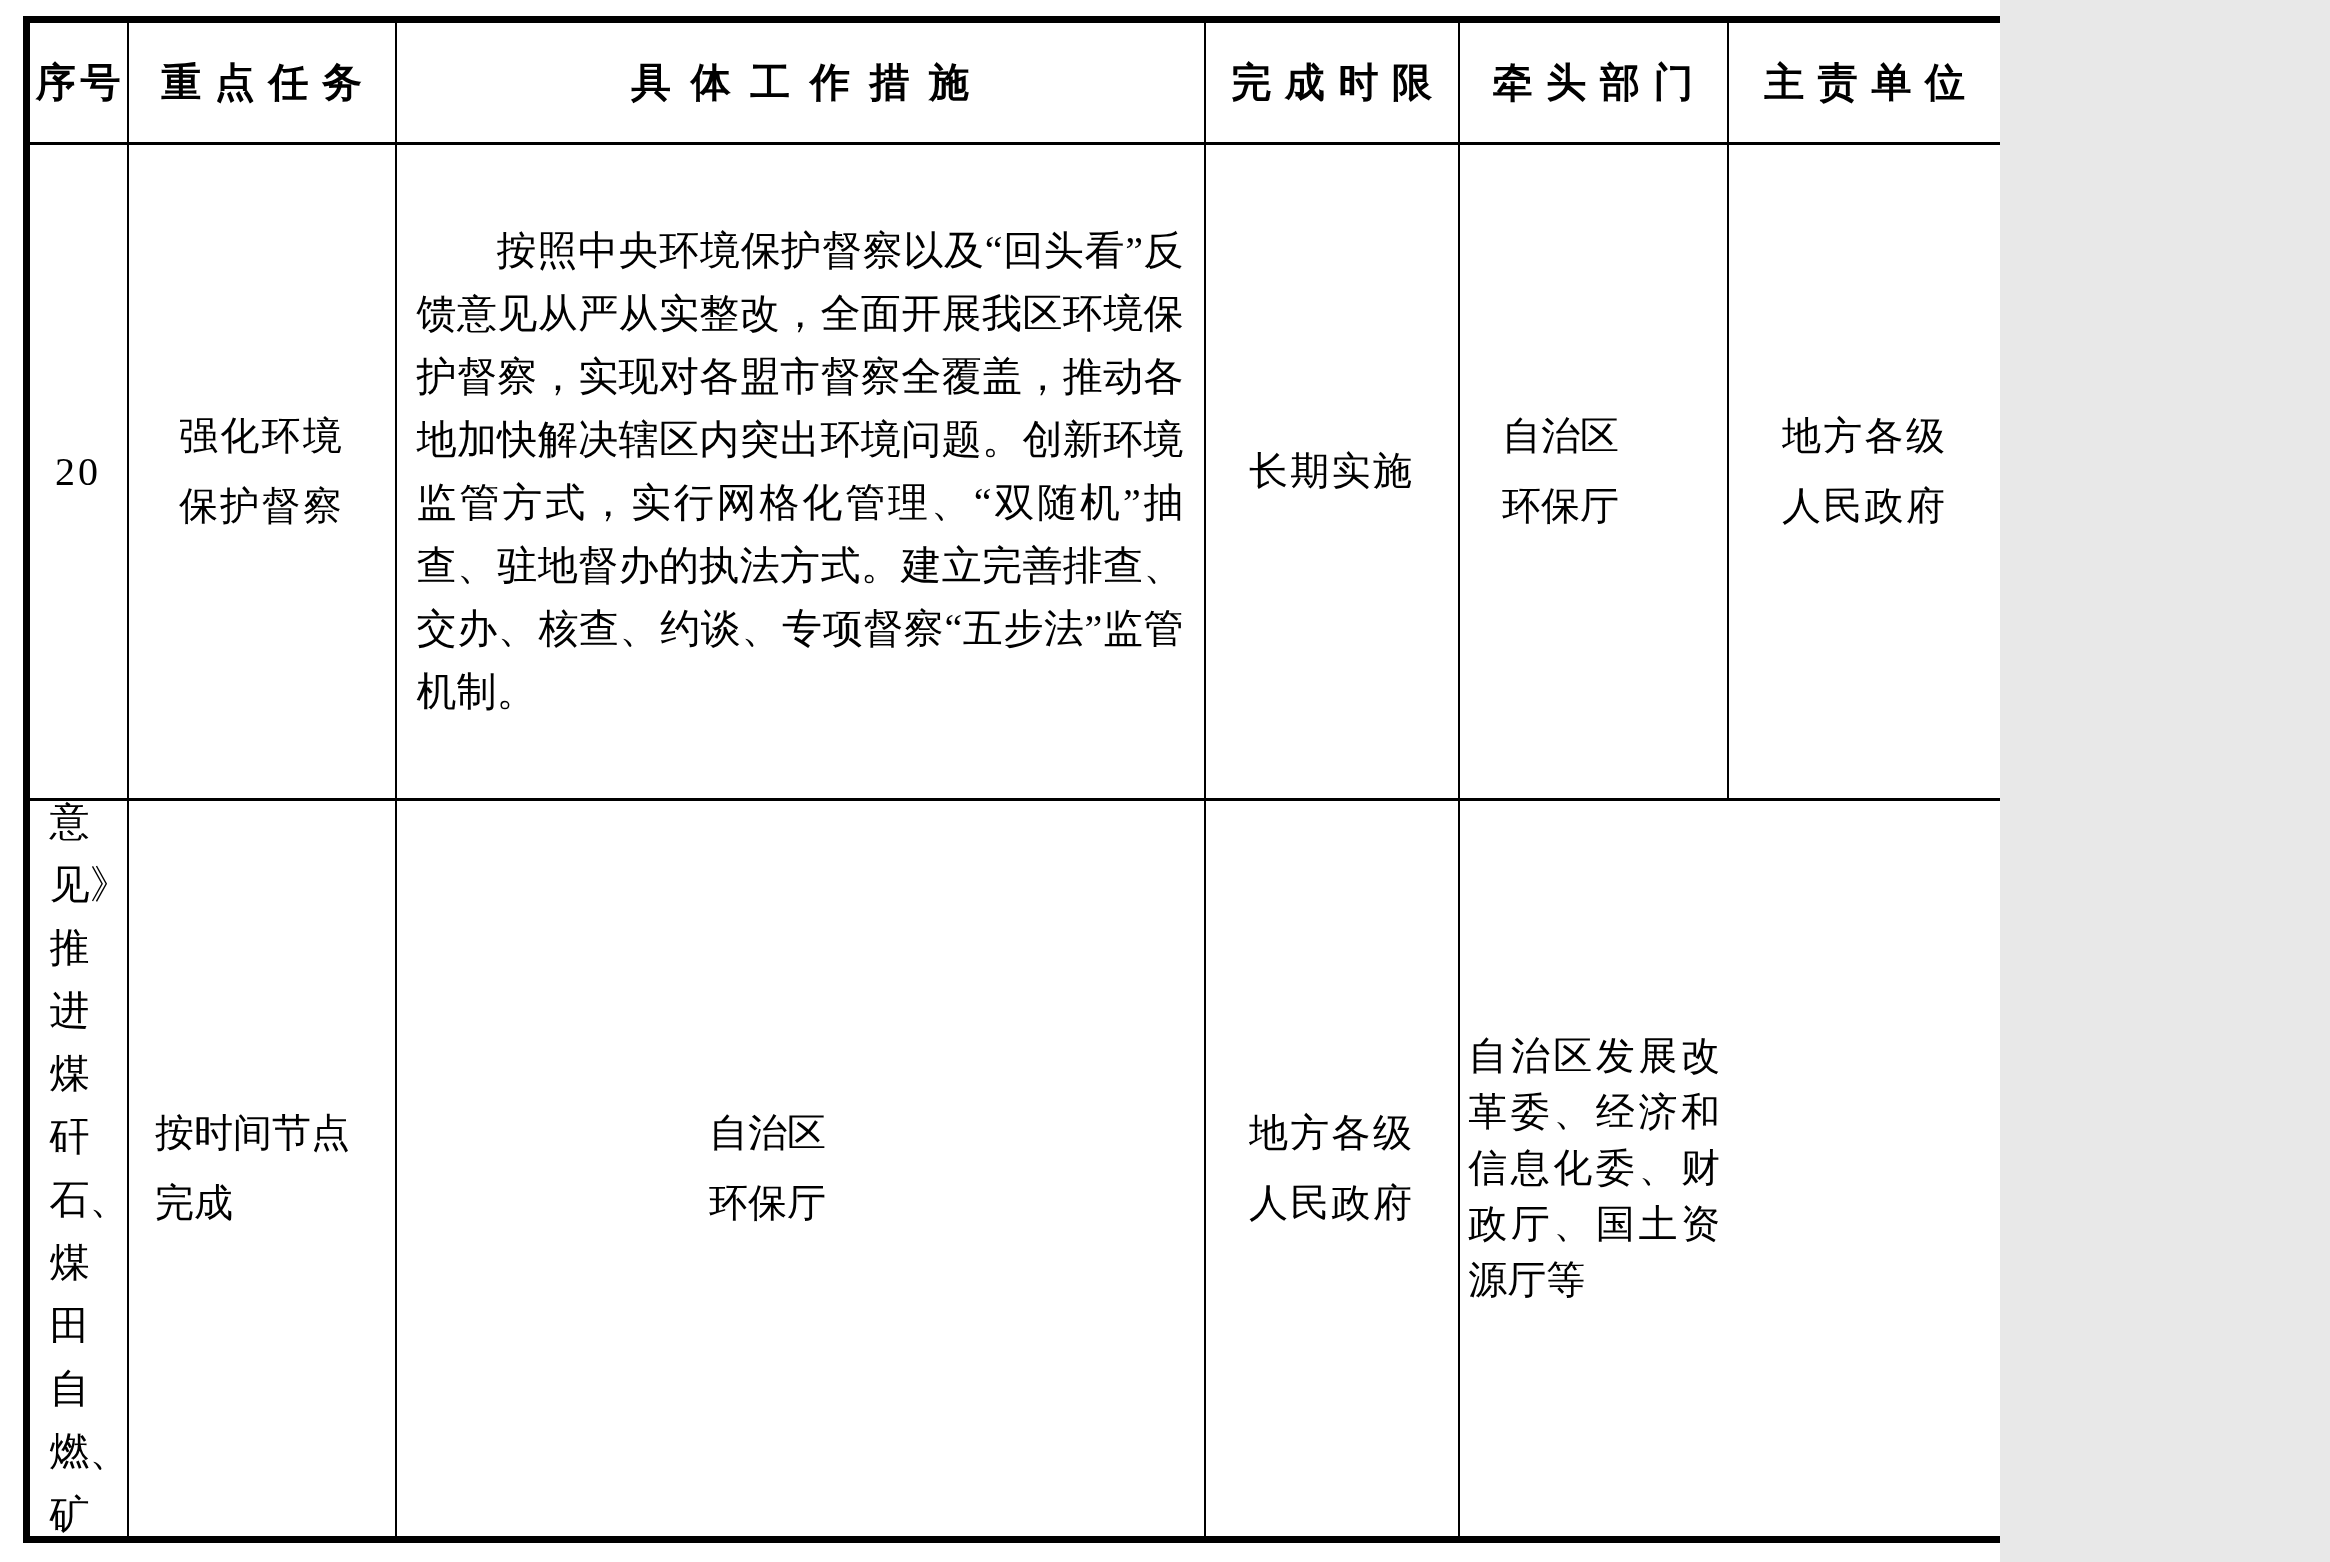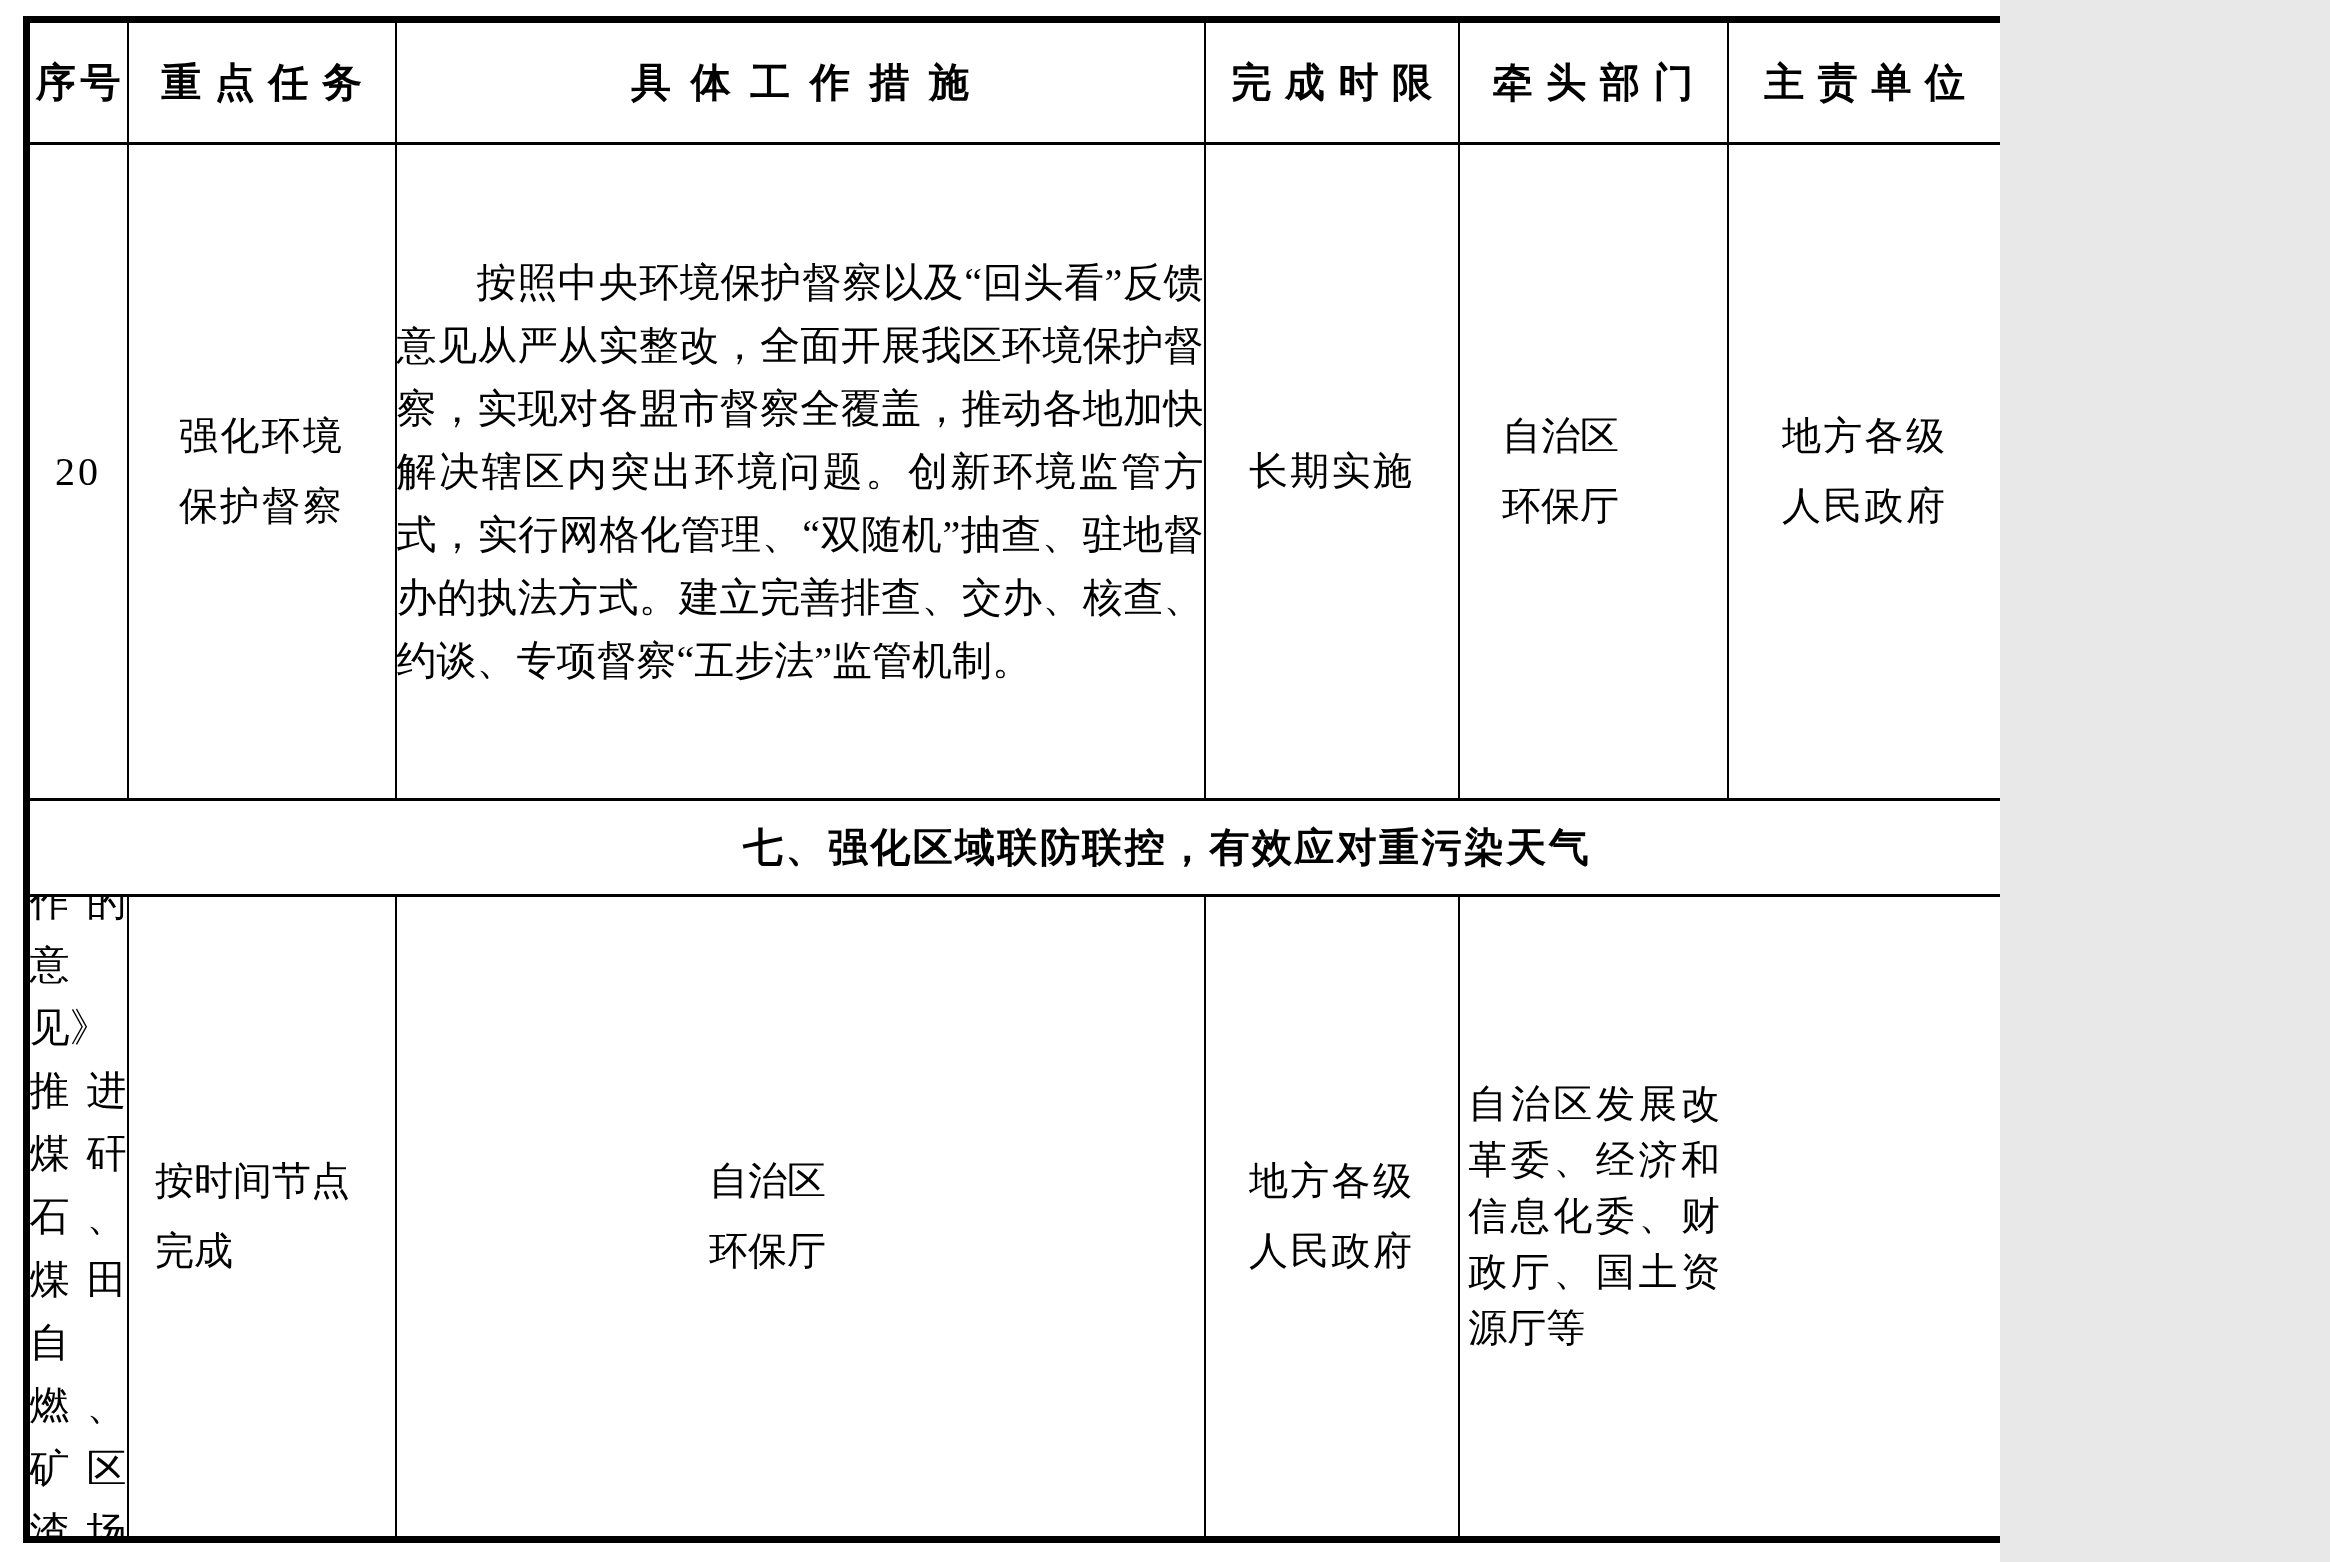--- a/index.html
+++ b/index.html
@@ -50,21 +50,21 @@
   .ls-md{letter-spacing:0.34em;margin-right:-0.34em;}
   
   .seq{font-size:40px;letter-spacing:0.08em;}
   .lines{display:inline-block;text-align:center;}
   .lines .ln{
     font-size:39px;
     line-height:70px;
     white-space:nowrap;
     letter-spacing:0.06em;
   }
-  .measure-cell{padding:0 0;}
+  .measure-cell{padding:0 20px;}
   .measure{
     font-size:40px;
     line-height:63px;
     text-align:justify;
     text-justify:inter-ideograph;
     text-indent:2em;
     width:100%;
   }
   .spread-box{display:inline-block;}
   .spread-box .ln{display:block;}
@@ -156,25 +156,20 @@
         <div class="lines">
           <div class="ln">地方各级</div>
           <div class="ln">人民政府</div>
         </div>
       </div>
       <div class="cell part-cell-20">
         <span class="part-single">自治区公安厅</span>
       </div>
     </div>
 
-    <div class="row row-section">
-      <div class="section-cell">
-        <span>七、强化区域联防联控，有效应对重污染天气</span>
-      </div>
-    </div>
 
     <div class="row row-task-2">
       <div class="cell measure-cell">
         <div class="measure">乌海市及周边地区按照《乌海市及周边地区环境综合整治工作方案》和《关于加强乌海市及周边地区大气污染联防联控工作的意见》，推进煤矸石、煤田自燃、矿区渣场综合治理，实施污染物排放总量控制、重污染行业规模控制、执行特别排放限值等措施，推进区域性多种污染物协同控制。</div>
       </div>
       <div class="cell">
         <div class="spread-box w-deadline">
           <div class="ln char-spread"><span>按</span><span>时</span><span>间</span><span>节</span><span>点</span></div>
           <div class="ln char-spread"><span>完</span><span>成</span></div>
         </div>

